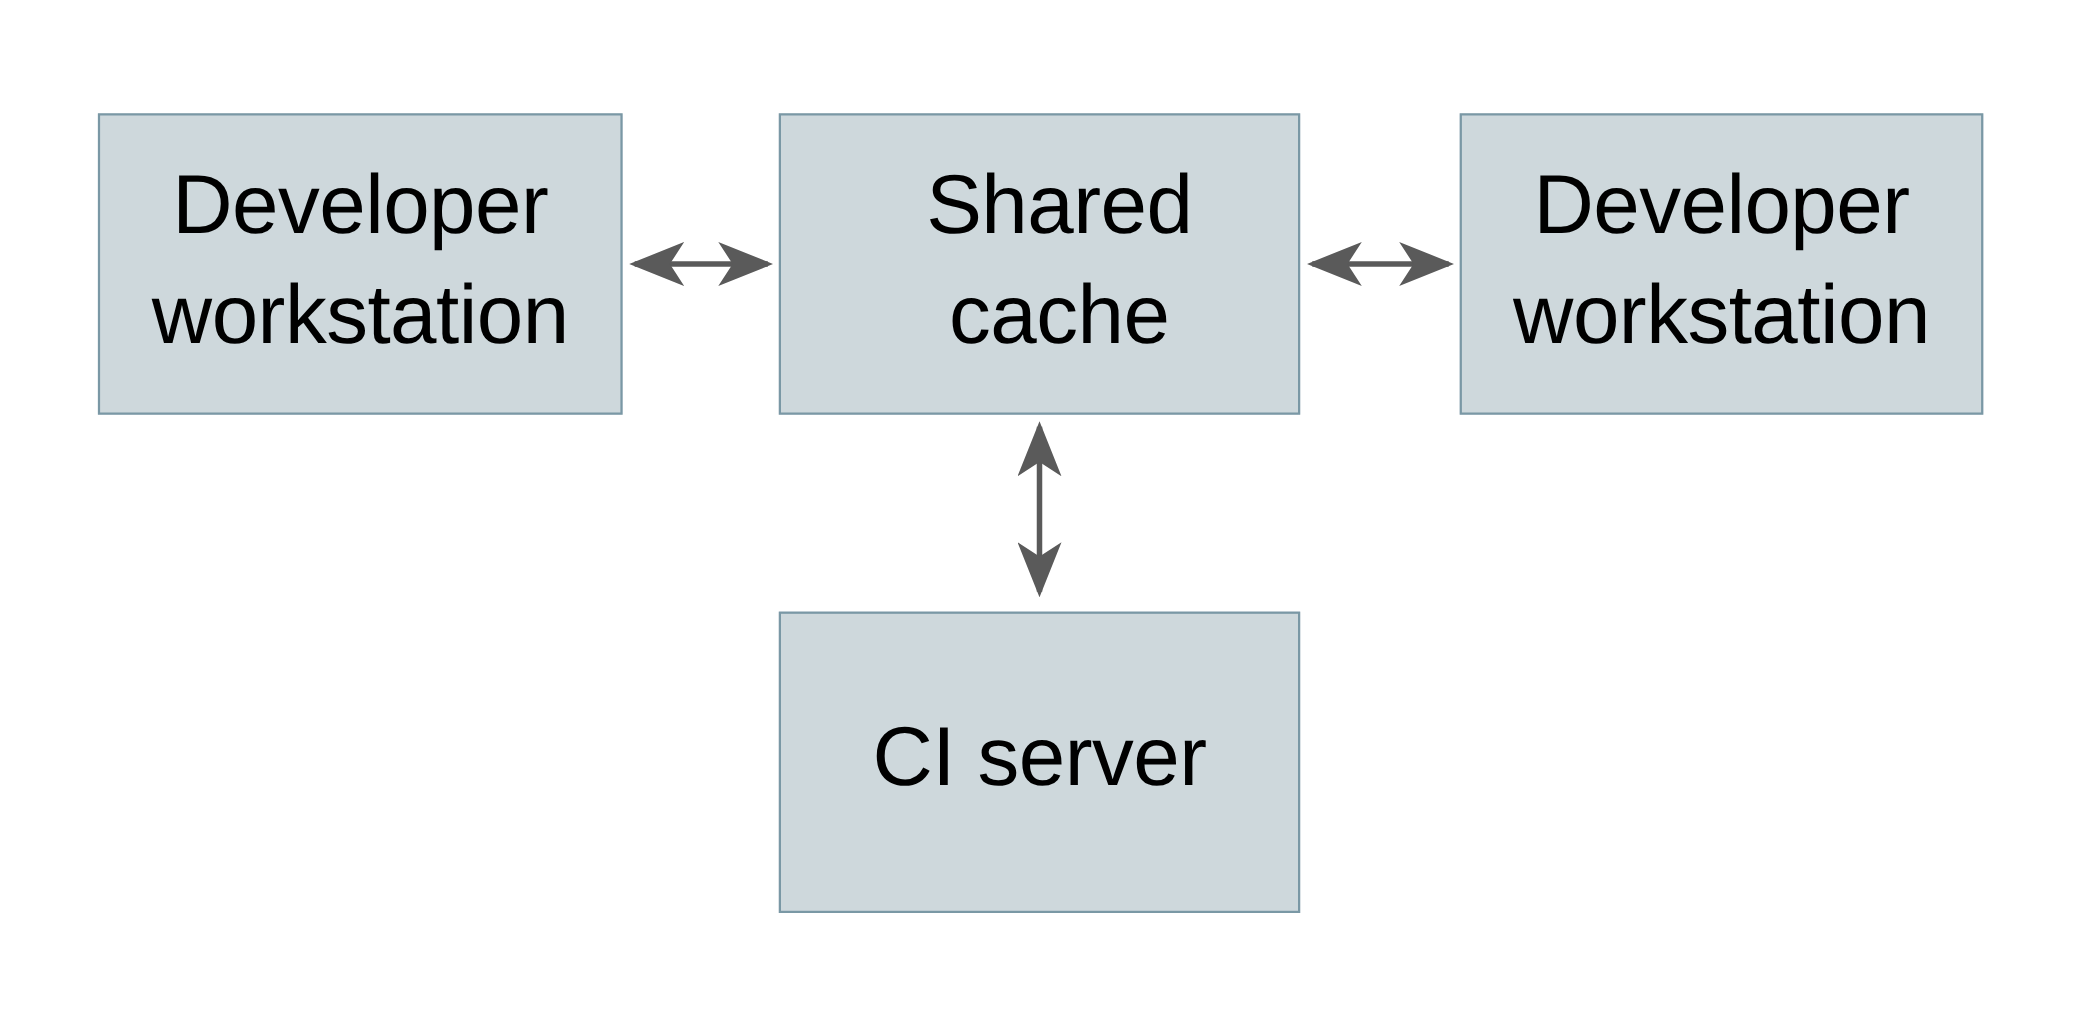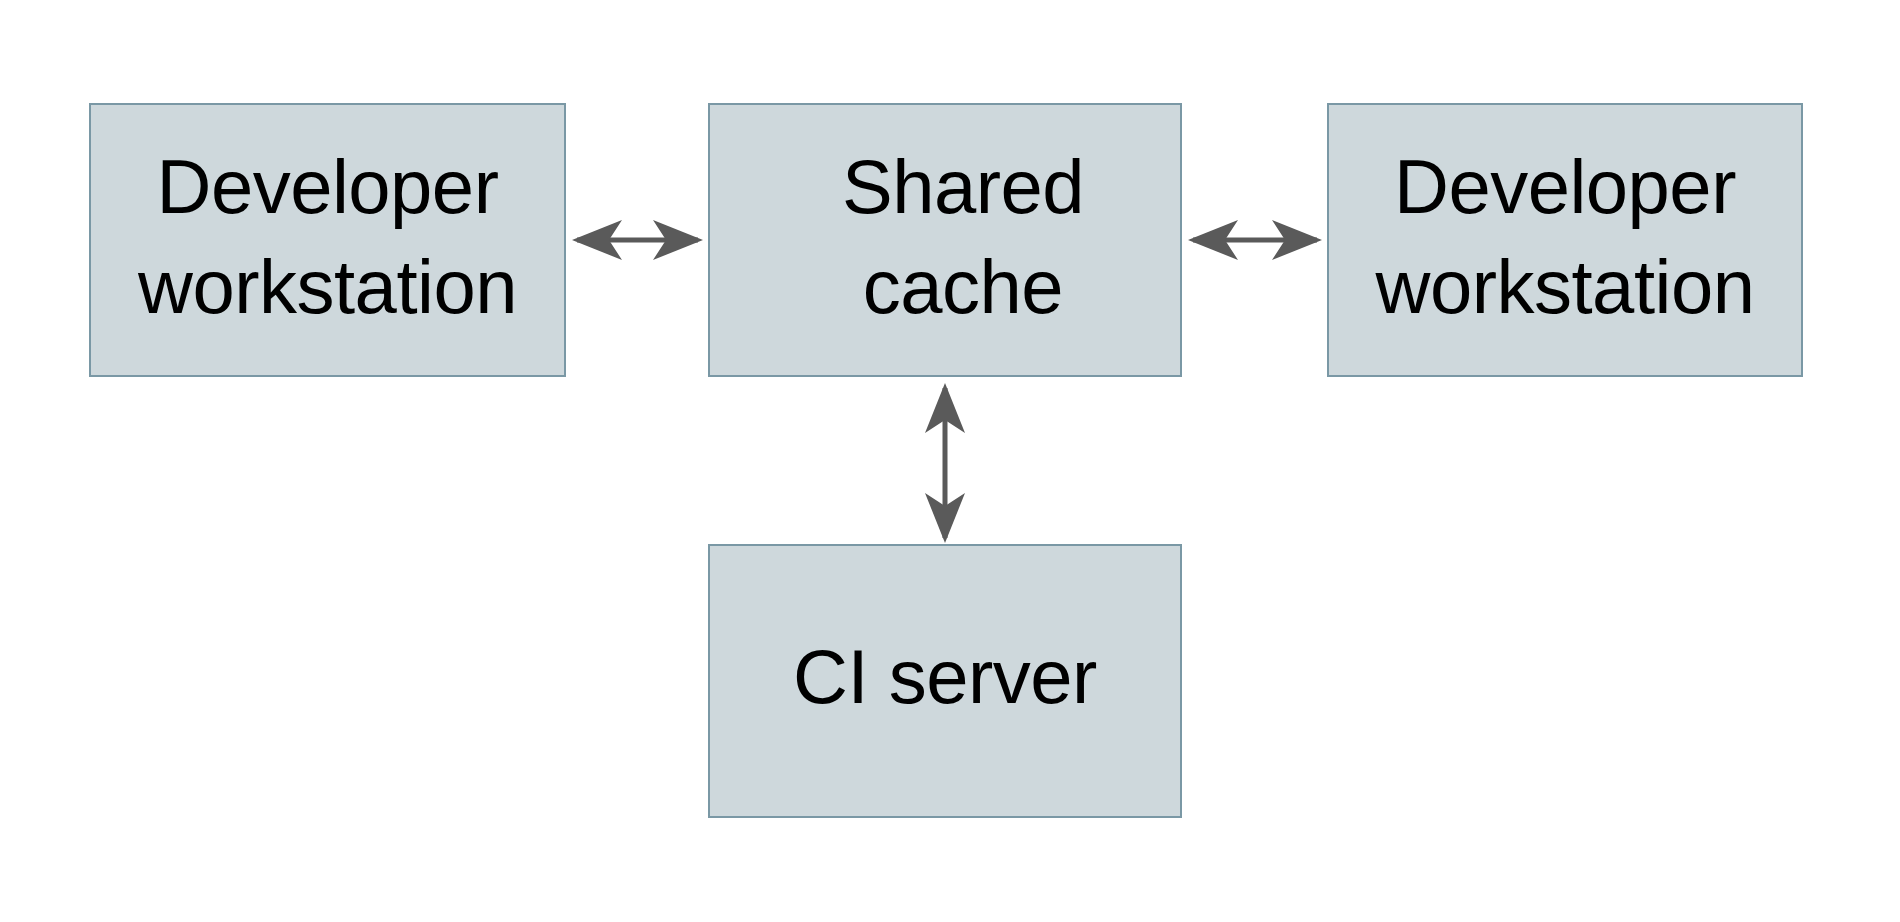--- a/index.html
+++ b/index.html
@@ -86,17 +86,17 @@
   <div class="node two-line" style="left:708px; top:103px; width:474px; height:274px;padding-left:36px;">
     <span class="node-label">Shared
 cache</span>
   </div>
 
   <div class="node two-line" style="left:1327px; top:103px; width:476px; height:274px;">
     <span class="node-label">Developer
 workstation</span>
   </div>
 
-  <div class="node" style="left:708px; top:544px; width:474px; height:274px;">
+  <div class="node" style="left:708px; top:556px; width:474px; height:274px;">
     <span class="node-label">CI server</span>
   </div>
 
 </div>
 
 </body></html>

